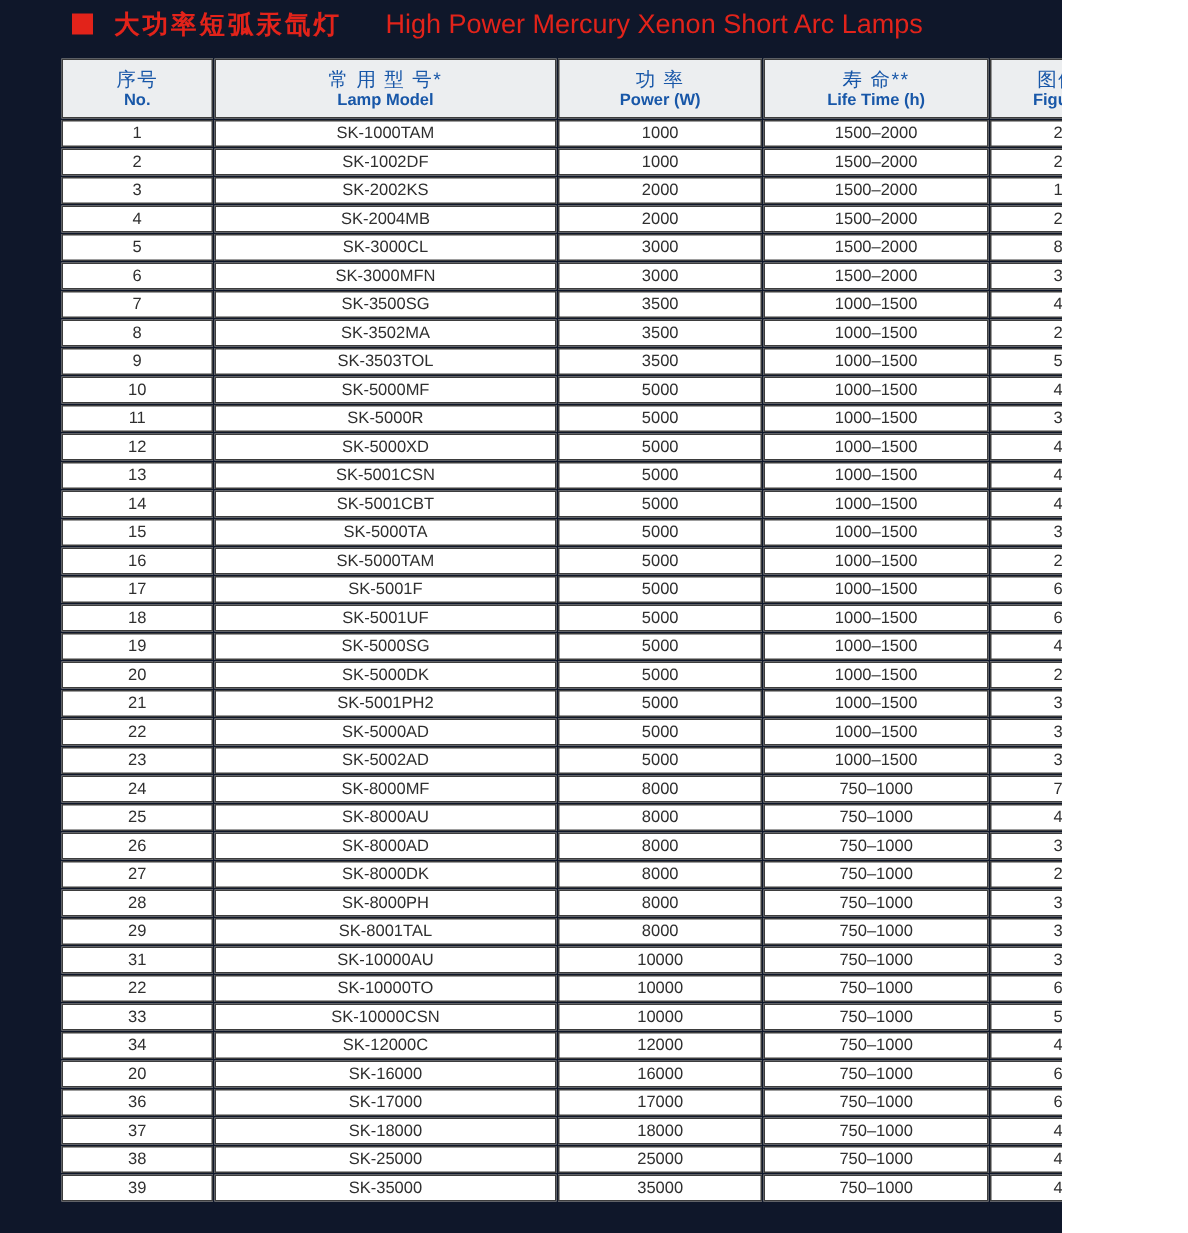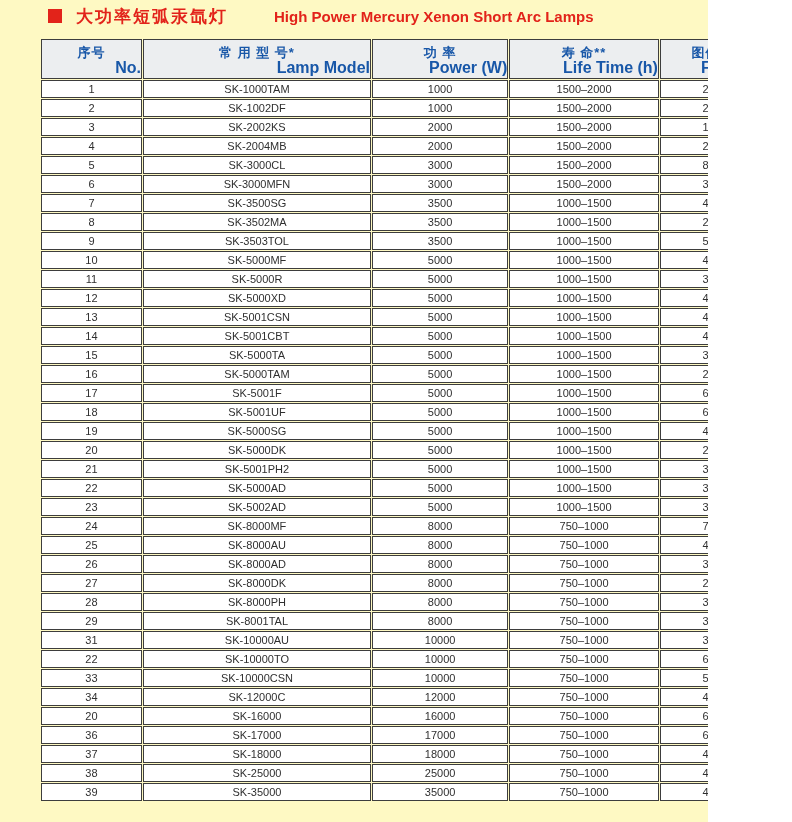--- a/index.html
+++ b/index.html
@@ -5,21 +5,21 @@
   html, body {
     margin: 0;
     padding: 0;
     background: #ffffff;
     font-family: "Liberation Sans", sans-serif;
   }
   .page {
     position: relative;
     width: 708px;
     height: 822px;
-    background: #fef9c3;
+    background: #0f172a;
     overflow: hidden;
   }
   .title-bar {
     position: absolute;
     top: 7px;
     left: 48px;
     display: flex;
     align-items: center;
     height: 18px;
   }
@@ -32,23 +32,23 @@
   }
   .title-zh {
     color: var(--accent-red, #e2231a);
     font-weight: bold;
     font-size: 17px;
     letter-spacing: 2px;
     white-space: nowrap;
   }
   .title-en {
     color: var(--accent-red, #e2231a);
-    font-weight: bold;
-    font-size: 15px;
-    margin-left: 46px;
+    font-weight: normal;
+    font-size: 18px;
+    margin-left: 29px;
     white-space: nowrap;
   }
   table.lamp-table {
     position: absolute;
     top: 38px;
     left: 40px;
     width: 712px;
     table-layout: fixed;
     border-collapse: separate;
     border-spacing: 1px;
@@ -61,31 +61,30 @@
   .lamp-table th {
     background: var(--header-bg, #eceef0);
     border: 1px solid var(--border-col, #3d3d3d);
     height: 38px;
     padding: 0;
     vertical-align: middle;
     text-align: center;
   }
   .th-zh {
     color: var(--header-blue, #1857a8);
-    font-weight: bold;
+    font-weight: normal;
     font-size: 13px;
     letter-spacing: 1px;
     line-height: 16px;
   }
   .th-en {
     color: var(--header-blue, #1857a8);
     font-weight: bold;
-    font-size: 16px;
+    font-size: 11px;
     line-height: 13px;
-    text-align: right;
   }
   .lamp-table td {
     background: #ffffff;
     border: 1px solid var(--border-col, #3d3d3d);
     height: 16px;
     line-height: 16px;
     padding: 0;
     text-align: center;
     vertical-align: middle;
     font-size: 11px;

